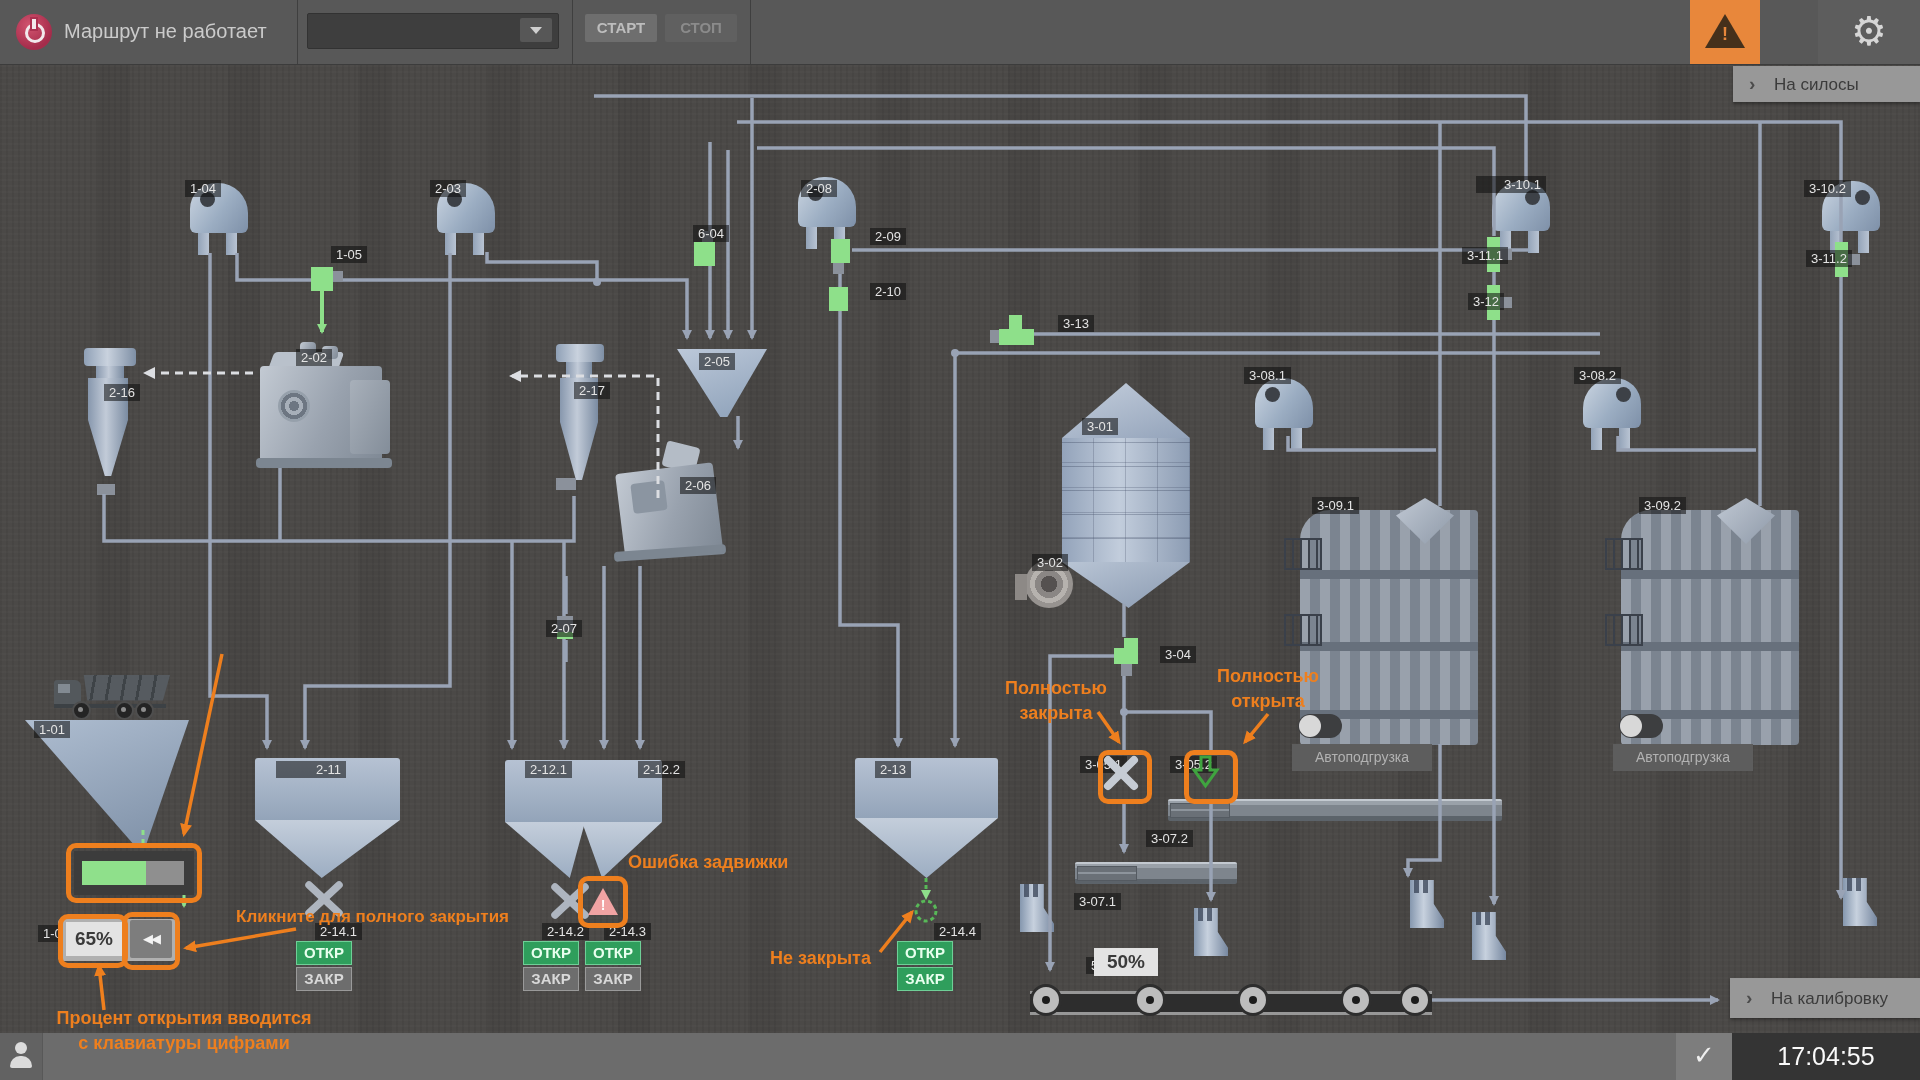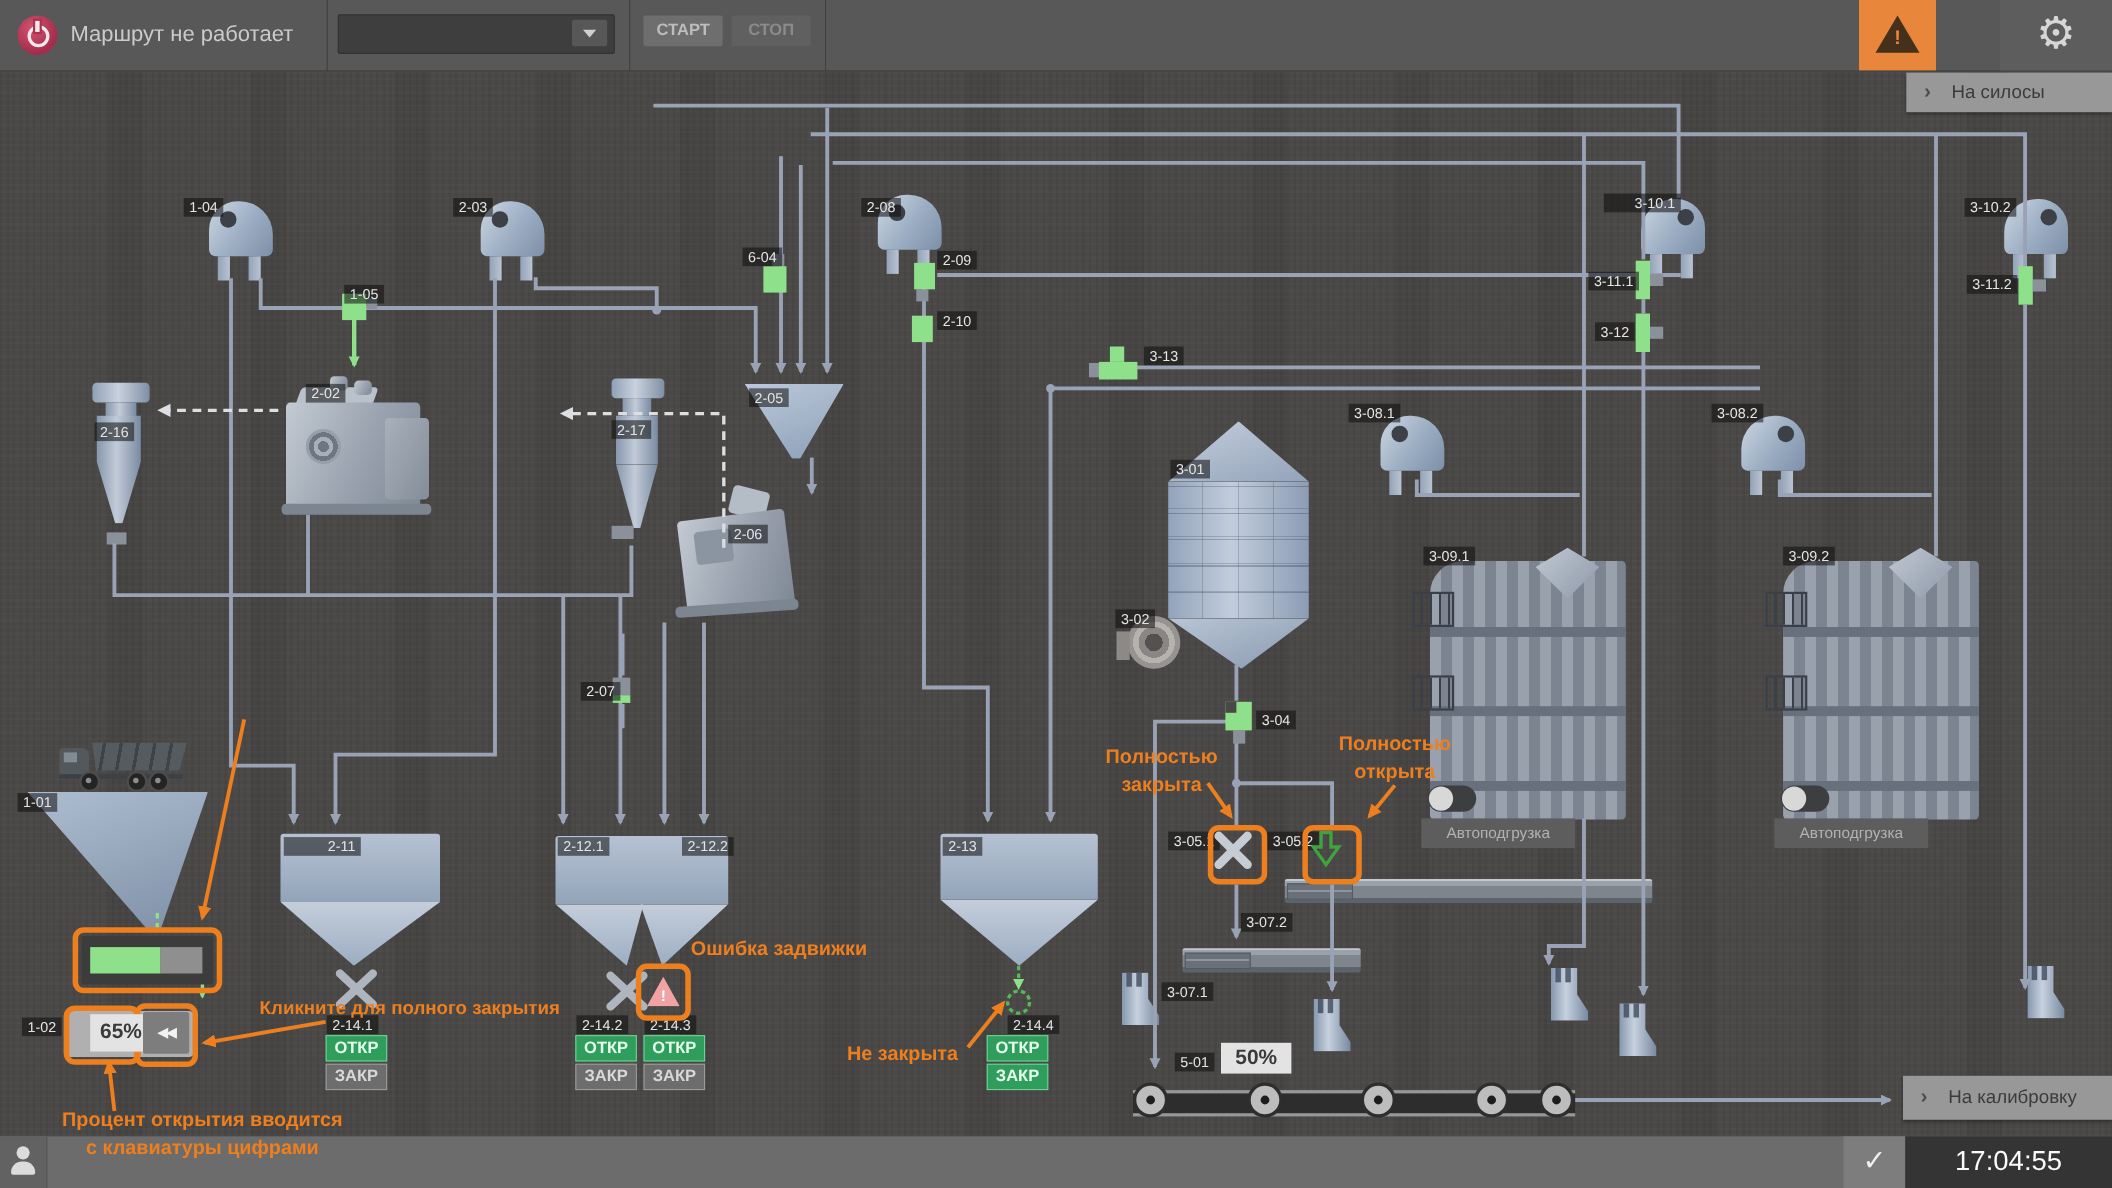--- a/index.html
+++ b/index.html
@@ -38,21 +38,21 @@
   .botbar{position:absolute;left:0;top:1033px;width:1920px;height:47px;background:#6c6c6c;z-index:40;}
   .botbar .usercell{position:absolute;left:0;top:0;width:42px;height:47px;background:#626262;border-right:1px solid #585858;}
   .usercell .uhead{position:absolute;left:15px;top:9px;width:12px;height:12px;border-radius:50%;background:#dcdcdc;}
   .usercell .ubody{position:absolute;left:10px;top:23px;width:22px;height:12px;border-radius:10px 10px 2px 2px;background:#dcdcdc;}
   .botbar .okcell{position:absolute;left:1676px;top:0;width:56px;height:47px;background:#7d7d7d;
           color:#efefef;font-size:26px;text-align:center;line-height:45px;}
   .botbar .timecell{position:absolute;left:1732px;top:0;width:188px;height:47px;background:#343434;
           color:#fafafa;font-size:25px;text-align:center;line-height:47px;}
   
   .tag{position:absolute;background:rgba(12,12,12,.55);color:#e4e4e4;font-size:13px;
-       line-height:17px;padding:0 5px;white-space:nowrap;z-index:22;}
+       line-height:17px;padding:0 5px;white-space:nowrap;z-index:22;margin-left:18px;}
   .vgreen{position:absolute;background:#8ee08a;z-index:18;}
   .vstub{position:absolute;background:#8b919b;z-index:17;}
   .notch{position:absolute;background:#4b4947;z-index:19;}
   .head{position:absolute;width:58px;height:50px;z-index:12;border-radius:26px 30px 6px 6px;
         background:linear-gradient(125deg,#ccd6e2,#9badc2 55%,#7e90a8);}
   .head.mir{border-radius:30px 26px 6px 6px;}
   .head::before{content:'';position:absolute;width:15px;height:15px;border-radius:50%;background:#3d4147;top:9px;left:10px;}
   .head.mir::before{left:auto;right:10px;}
   .head .lg{position:absolute;top:50px;width:11px;height:22px;background:linear-gradient(90deg,#93a3b8,#b9c4d3);}
   .head .l1{left:8px;} .head .l2{left:36px;}
@@ -71,21 +71,21 @@
   .conv::before{content:'';position:absolute;left:2px;top:4px;width:58px;height:13px;background:#6a7077;
         border:1px solid #545a61;background-image:linear-gradient(180deg,transparent 5px,#8d949c 5px 7px,transparent 7px);}
   .beltline{position:absolute;left:1030px;top:991px;width:402px;height:18px;background:#2d2d2d;
         border-top:3px solid #979797;border-bottom:3px solid #979797;z-index:12;}
   .pul{position:absolute;width:26px;height:26px;border-radius:50%;background:#bdbdbd;border:3px solid #2e2e2e;z-index:13;}
   .pul::after{content:'';position:absolute;left:9px;top:9px;width:8px;height:8px;border-radius:50%;background:#1d1d1d;}
   .obox{position:absolute;border:5px solid #ee7f1e;border-radius:10px;z-index:46;}
   .ann{position:absolute;color:#ee7f1e;font-weight:bold;font-size:18px;line-height:25px;z-index:50;white-space:nowrap;}
   .ann.center{text-align:center;}
   .field{position:absolute;background:#e3e3e3;color:#3a3a3a;font-weight:bold;font-size:19px;
-         text-align:center;z-index:47;margin-left:16px;}
+         text-align:center;z-index:47;}
   .gbtn{position:absolute;width:54px;height:22px;font-size:15px;font-weight:bold;text-align:center;
         line-height:22px;z-index:22;border:1px solid;}
   .gbtn.on{background:#2f9e5c;border-color:#6fcf97;color:#e8ffee;}
   .gbtn.off{background:#6d6d6d;border-color:#9a9a9a;color:#d8d8d8;}
   .toggle{position:absolute;width:44px;height:24px;border-radius:12px;background:#3d3e40;z-index:22;}
   .toggle::before{content:'';position:absolute;left:1px;top:1px;width:22px;height:22px;border-radius:50%;background:#d8d8d8;}
   .plate{position:absolute;height:27px;background:#5d5d5d;color:#b2b2b2;font-size:14px;
          text-align:center;line-height:27px;z-index:22;}
   .rewind{position:absolute;left:130px;top:920px;width:42px;height:38px;background:#7d7d7d;border-radius:2px;
           color:#f3f3f3;font-size:13px;text-align:center;line-height:38px;letter-spacing:-2px;z-index:47;}
@@ -400,21 +400,21 @@
     </div>
     <div class="okcell"><span>✓</span></div>
     <div class="timecell">17:04:55</div>
   </div>
 
 <div class="tag" style="left: 167px; top: 180px;">1-04</div>
     <div class="tag" style="left: 412px; top: 180px; text-align: right;">2-03</div>
     <div class="tag" style="left: 783px; top: 180px;">2-08</div>
     <div class="tag" style="left: 1458px; top: 176px; padding-left: 28px;">3-10.1</div>
     <div class="tag" style="left: 1786px; top: 180px;">3-10.2</div>
-    <div class="tag" style="left: 313px; top: 259px;">1-05</div>
+    <div class="tag" style="left: 313px; top: 246px;">1-05</div>
     <div class="tag" style="left: 675px; top: 225px;">6-04</div>
     <div class="tag" style="left: 852px; top: 228px;">2-09</div>
     <div class="tag" style="left: 852px; top: 283px;">2-10</div>
     <div class="tag" style="left: 1040px; top: 315px;">3-13</div>
     <div class="tag" style="left: 1444px; top: 247px;">3-11.1</div>
     <div class="tag" style="left: 1450px; top: 293px;">3-12</div>
     <div class="tag" style="left: 1788px; top: 250px;">3-11.2</div>
     <div class="tag" style="left: 86px; top: 384px;">2-16</div>
     <div class="tag" style="left: 278px; top: 349px;">2-02</div>
     <div class="tag" style="left: 556px; top: 382px;">2-17</div>

